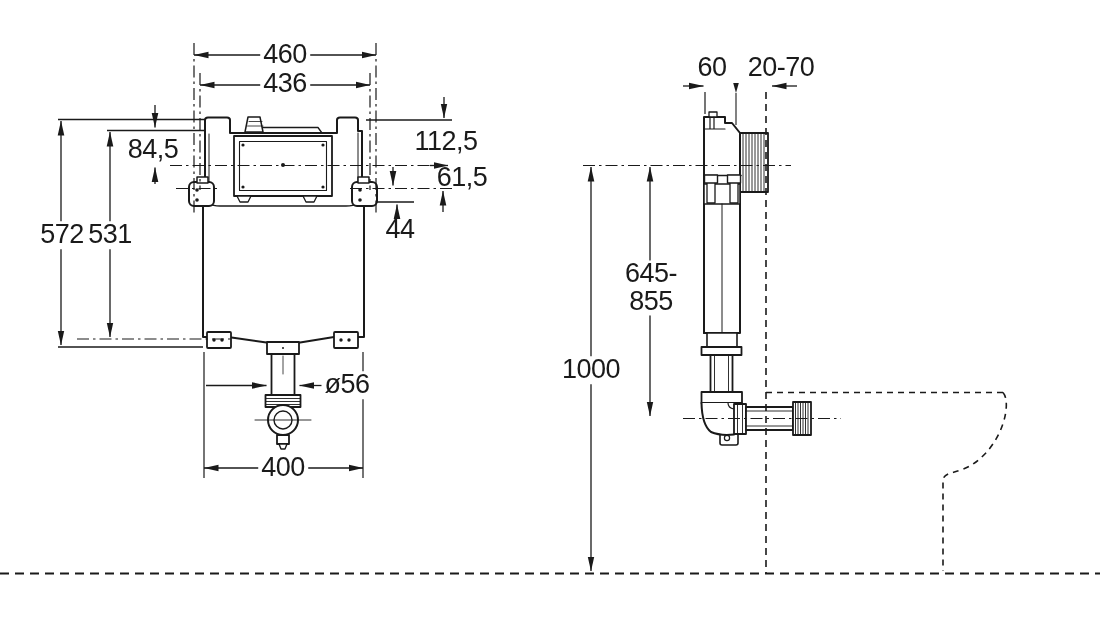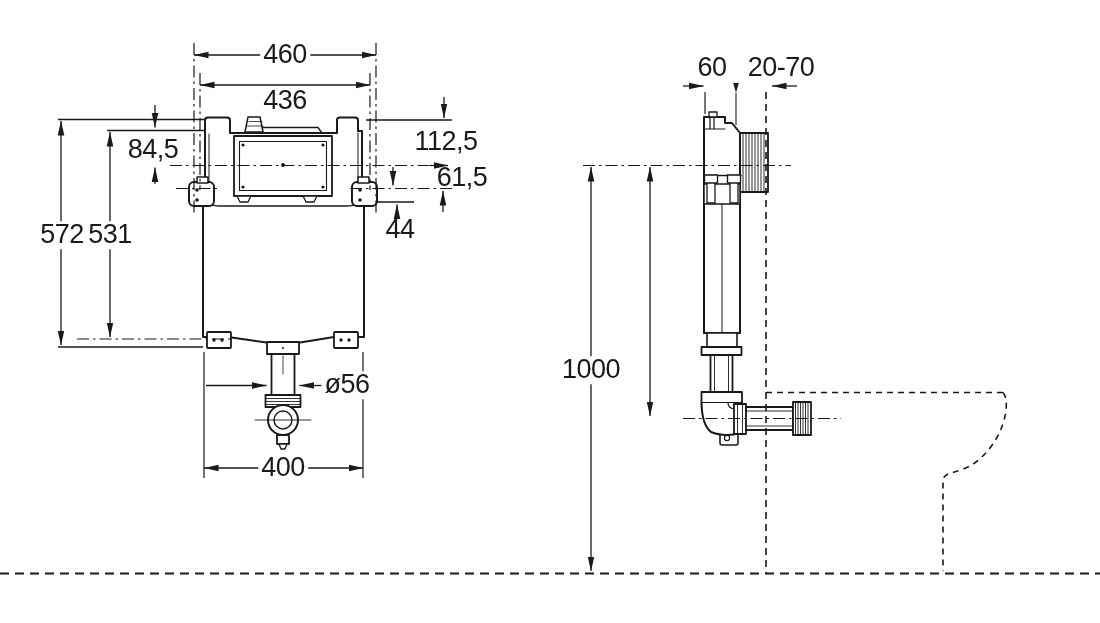--- a/index.html
+++ b/index.html
@@ -163,26 +163,30 @@
     <path d="M204,468 H363" marker-start="url(#ar)" marker-end="url(#ar)"></path>
     <path d="M683,86 H703.5" marker-end="url(#ar)"></path>
     <polygon points="733.2,83 738.8,83 736,93" fill="#1a1a1a" stroke="none"></polygon>
     <path d="M797,86 H772" marker-end="url(#ar)"></path>
     <path d="M650,167 V416" marker-start="url(#ar)" marker-end="url(#ar)"></path>
     <path d="M591,167 V571" marker-start="url(#ar)" marker-end="url(#ar)"></path>
   </g>
 </svg>
 
   <div class="dim masked" style="left:285px;top:55px">460</div>
-  <div class="dim masked" style="left:285px;top:101px">436</div>
+  <div class="dim masked" style="left:285px;top:84px">436</div>
   <div class="dim" style="left:446px;top:142px">112,5</div>
   <div class="dim" style="left:462px;top:178px">61,5</div>
   <div class="dim" style="left:400px;top:230px">44</div>
   <div class="dim" style="left:153px;top:150px">84,5</div>
   <div class="dim masked" style="left:62px;top:235px">572</div>
   <div class="dim masked" style="left:110px;top:235px">531</div>
   <div class="dim masked" style="left:347px;top:385px">ø56</div>
   <div class="dim masked" style="left:283px;top:468px">400</div>
   <div class="dim" style="left:712px;top:68px">60</div>
   <div class="dim" style="left:781px;top:68px">20-70</div>
+  <div class="dim masked" style="left:651px;top:288px">
+    <span style="display:block">645-</span>
+    <span style="display:block">855</span>
+  </div>
   <div class="dim masked" style="left:591px;top:370px">1000</div>
 
 </div>
 
 </body></html>

